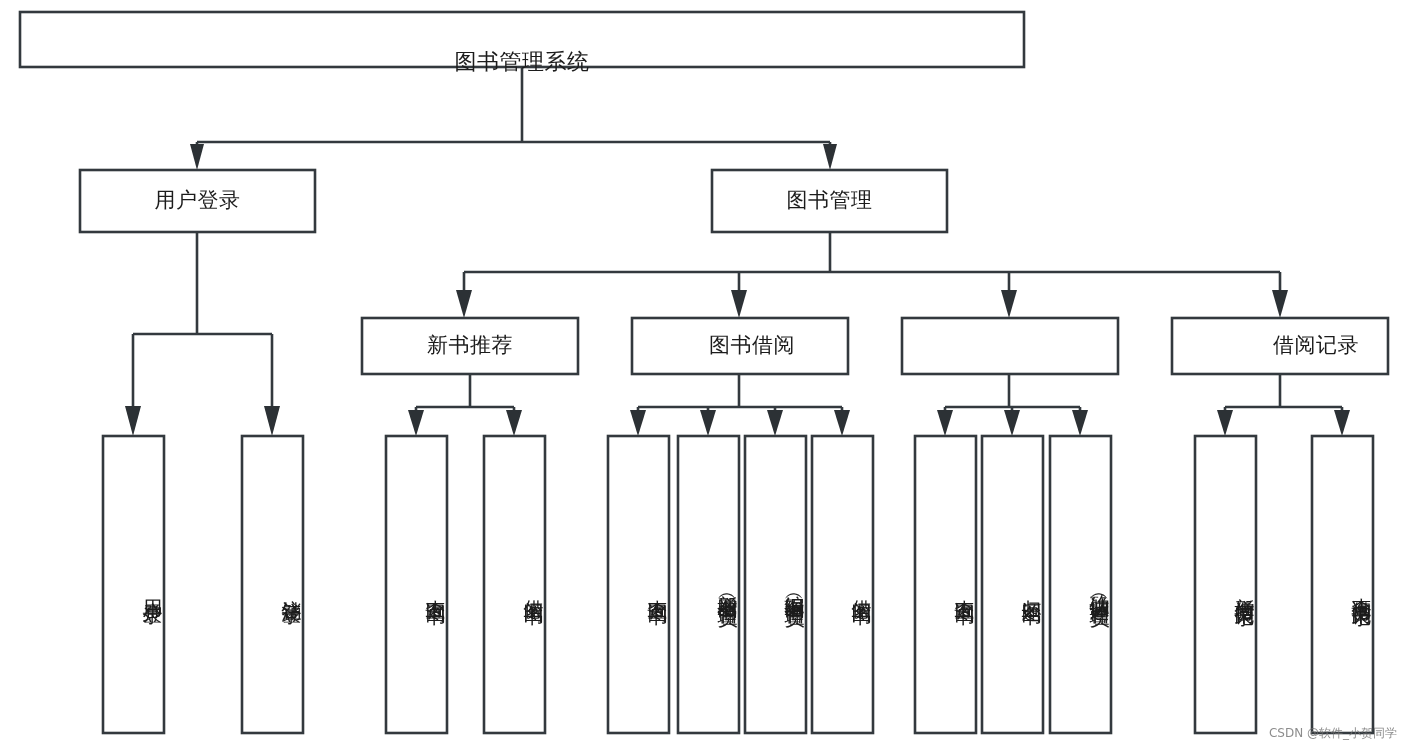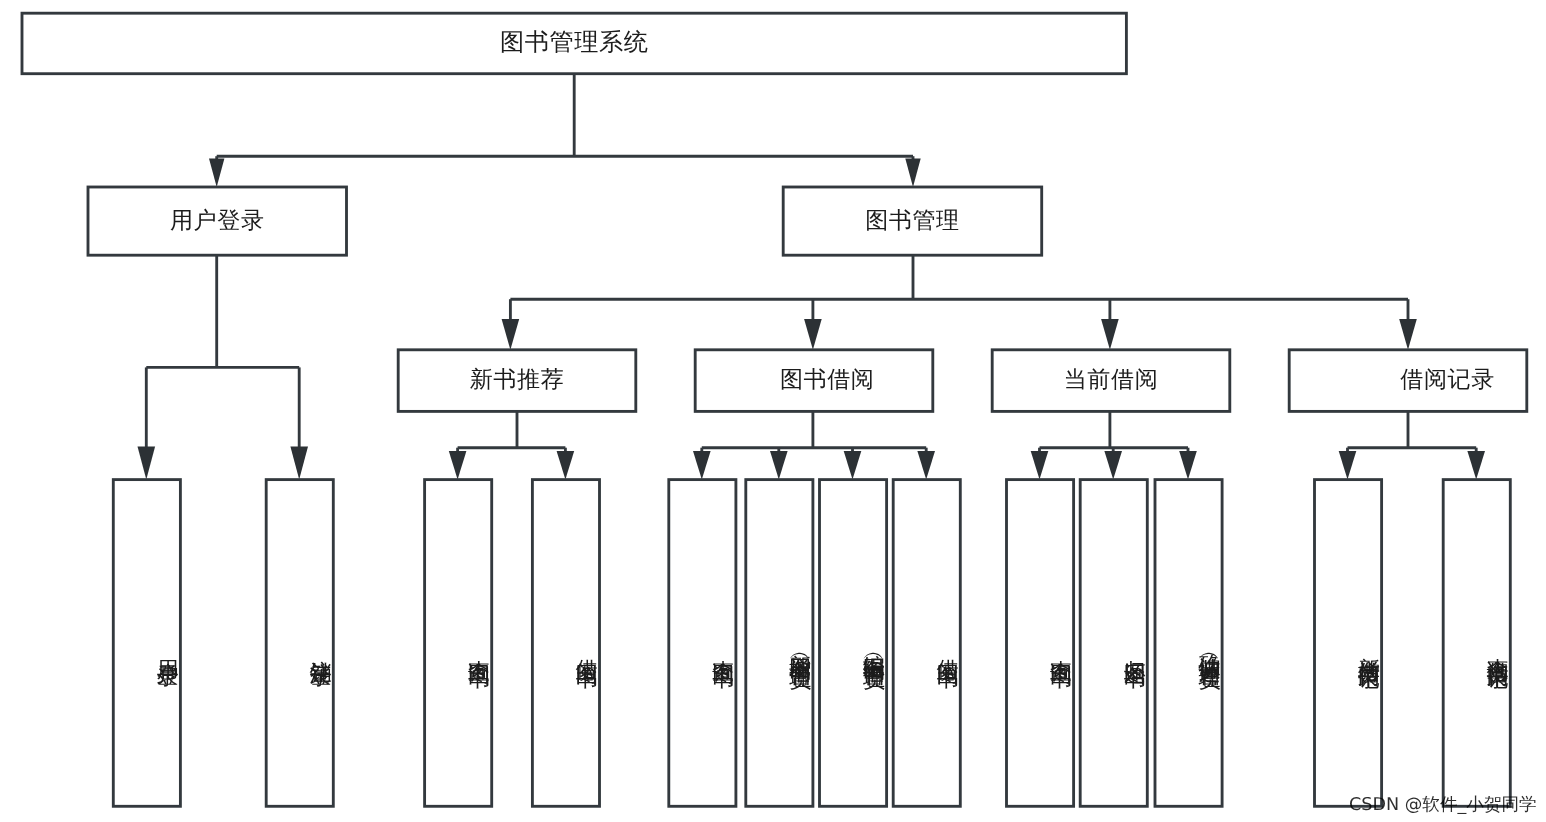--- a/index.html
+++ b/index.html
@@ -63,27 +63,28 @@
     text-orientation: upright;
     font-size: 20px;
     letter-spacing: 2px;
     align-items: flex-start;
     justify-content: center;
     padding-top: 6px;
     box-sizing: border-box;
   }
   .node-label.root {
     font-size: 22px;
+    margin-top: 23px;
   }
   .watermark {
     position: absolute;
     right: 8px;
     bottom: 5px;
-    font-size: 16px;
-    color: #000000;
+    font-size: 12px;
+    color: #737373;
     opacity: 0.82;
     font-family: "DejaVu Sans", "Liberation Sans", sans-serif;
     white-space: nowrap;
     user-select: none;
   }
 </style>
 </head>
 <body>
 
 <div id="diagram-root">
@@ -192,21 +193,20 @@
     <rect class="node-box" x="1312" y="436" width="61" height="297"></rect>
   </svg>
 
   <div class="node-label horiz root" style="left:20px; top:12px; width:1004px; height:55px;">图书管理系统</div>
 
   <div class="node-label horiz" style="left:80px; top:170px; width:235px; height:62px;">用户登录</div>
   <div class="node-label horiz" style="left:362px; top:318px; width:216px; height:56px;">新书推荐</div>
 
   <div class="node-label horiz" style="left:712px; top:170px; width:235px; height:62px;">图书管理</div>
   <div class="node-label horiz" style="left:632px; top:318px; width:216px; height:56px;padding-left:12px;">图书借阅</div>
-  <div class="node-label horiz" style="left:902px; top:318px; width:216px; height:56px;">当前借阅</div>
   <div class="node-label horiz" style="left:1208px; top:318px; width:216px; height:56px;">借阅记录</div>
 
   <div class="node-label vert" style="left:103px; top:436px; width:61px; height:297px;">用户登录</div>
   <div class="node-label vert" style="left:242px; top:436px; width:61px; height:297px;">注销登录</div>
 
   <div class="node-label vert" style="left:386px; top:436px; width:61px; height:297px;">查询图书</div>
   <div class="node-label vert" style="left:484px; top:436px; width:61px; height:297px;">借阅图书</div>
 
   <div class="node-label vert" style="left:608px; top:436px; width:61px; height:297px;">查询图书</div>
   <div class="node-label vert" style="left:678px; top:436px; width:61px; height:297px;">新增图书（管理员）</div>

